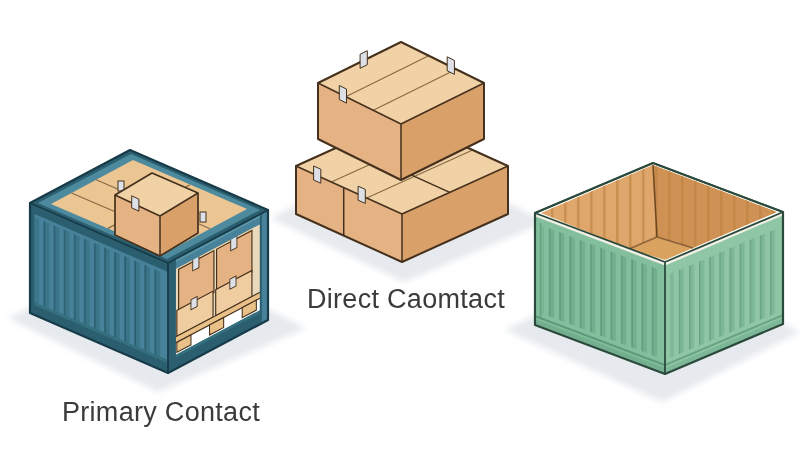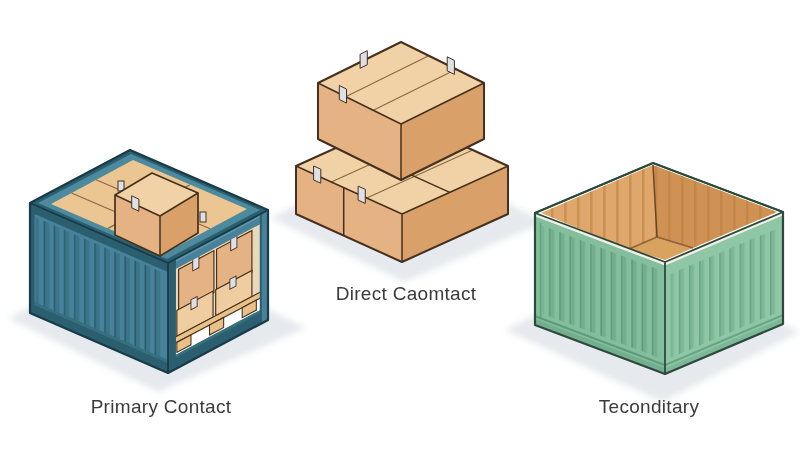--- a/index.html
+++ b/index.html
@@ -1,19 +1,19 @@
 <!DOCTYPE html>
 <html style="--page_bg: #ffffff; --shadow: #e6e9ed; --label_text: #3b3b3b; --box_top: #f0d2a6; --box_left: #e5b284; --box_right: #d9a06a; --box_light: #efcda0; --box_flat: #ebc592; --seam: #8a6a43; --tape: #dde1e7; --outline_box: #44301c; --teal_face: #47829a; --teal_dark: #2b5f70; --teal_mid: #35707f; --teal_inner: #4d8a9e; --teal_post_light: #5e99ab; --teal_rib_wide: #3b758a; --teal_rib_line: #295c6e; --outline_teal: #173b48; --green_left: #83bf9c; --green_right: #8fc7a6; --green_rib_wideL: #73ae8e; --green_rib_lineL: #609a7c; --green_rib_wideR: #7cb898; --green_rib_lineR: #68a384; --outline_green: #2c4a3c; --interior_left: #dfa76b; --interior_right: #cf9254; --interior_floor: #d9a35f; --interior_rib: #b97f3e; --interior_edge: #6b4520; --interior_backdrop: #e9d8ba; --rim_highlight: #f2f0e6; --pallet: #e9c188;"><head>
 <meta charset="utf-8">
 <style>
   html,body{margin:0;padding:0;width:800px;height:450px;overflow:hidden;
     background:var(--page_bg,#fff);font-family:"Liberation Sans",sans-serif;}
   .stage{position:absolute;inset:0;width:800px;height:450px;}
   svg{position:absolute;top:0;left:0;display:block;}
-  .label{position:absolute;transform:translateX(-50%);font-size:19px;line-height:1.2;
+  .label{position:absolute;transform:translateX(-50%);font-size:27px;line-height:1.2;
     color:var(--label_text,#3b3b3b);letter-spacing:.3px;white-space:nowrap;}
   #lbl-left{left:161px;top:396px;}
   #lbl-mid{left:406px;top:283px;}
   #lbl-right{left:649px;top:396px;}
 
   
   .shadow{fill:var(--shadow);}
   .bTop{fill:var(--box_top);} .bL{fill:var(--box_left);} .bR{fill:var(--box_right);}
   .bLight{fill:var(--box_light);} .bFlat{fill:var(--box_flat);}
   .seam{stroke:var(--seam);stroke-width:1.2;fill:none;}
@@ -197,14 +197,13 @@
     </g>
 
     <path class="rimHL" d="M536,215 L665,264 L782,214"></path>
     <path class="outG" d="M653,163 L535,213 L535,325 L665,374 L783,324 L783,212 Z"></path>
     <path class="outG" style="stroke-width:1.8" d="M535,213 L665,262 L783,212 M665,262 L665,374 M653,163 L535,213 M653,163 L783,212"></path>
   </g>
 </svg>
 
 <div class="label" id="lbl-left">Primary Contact</div>
 <div class="label" id="lbl-mid">Direct Caomtact</div>
-<div class="label" id="lbl-right">Teconditary</div>
 </div>
 
 </body></html>

